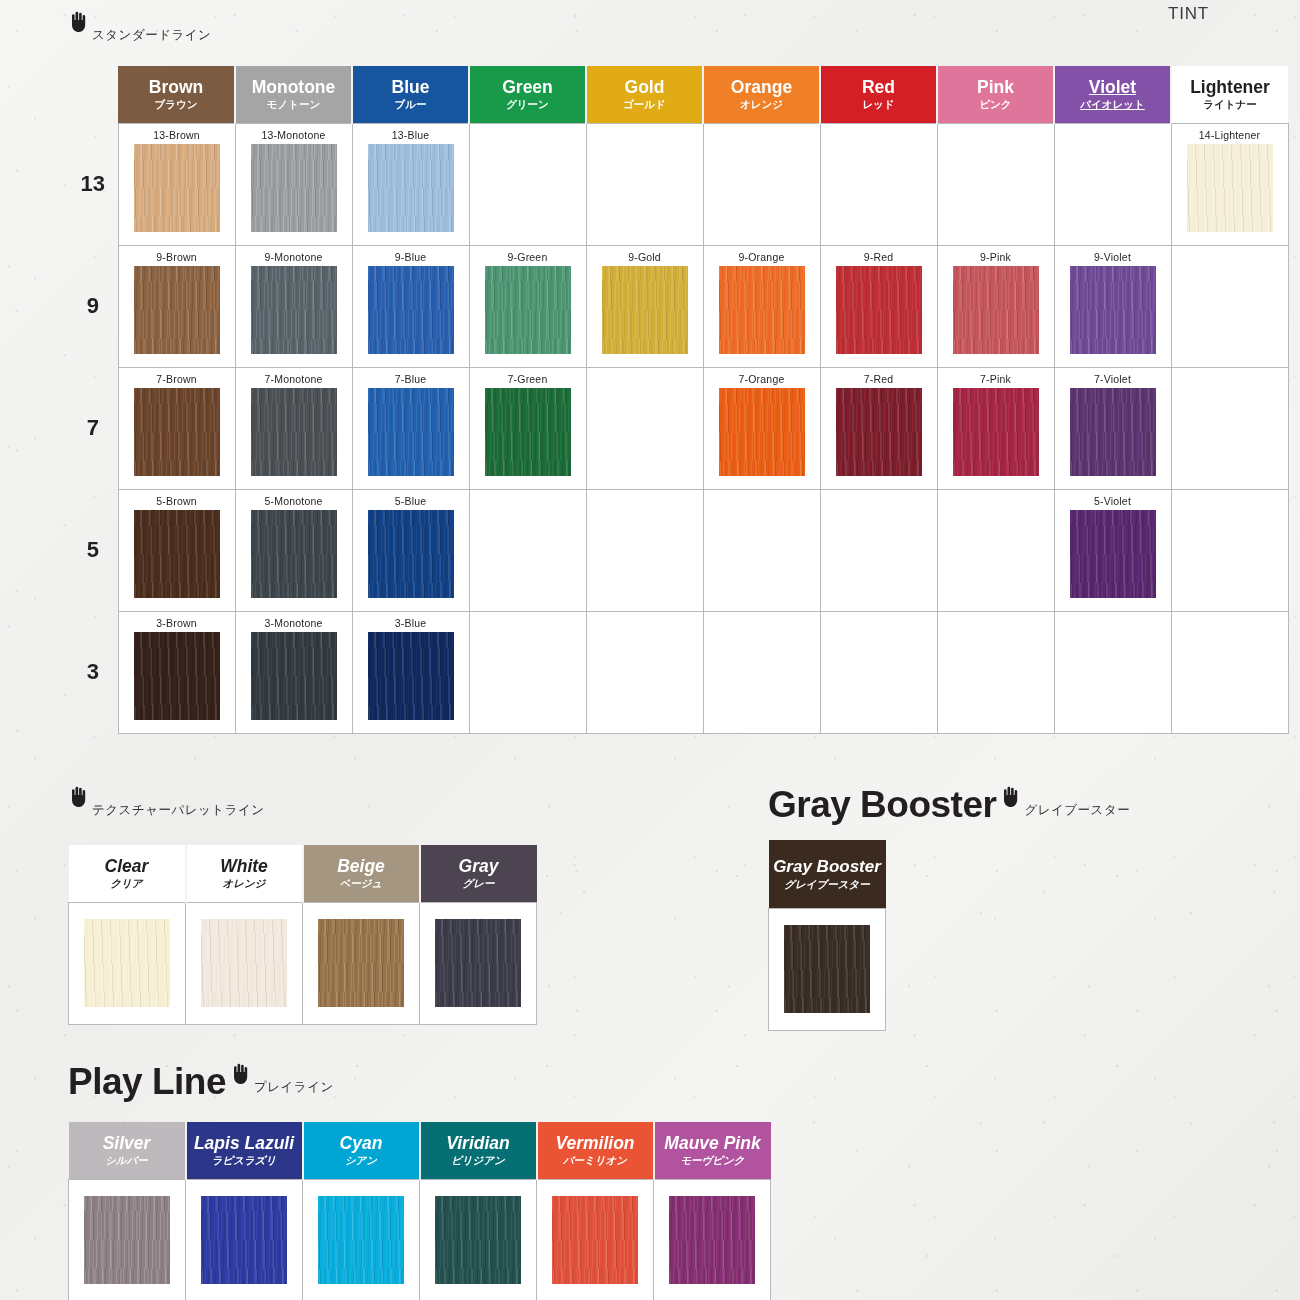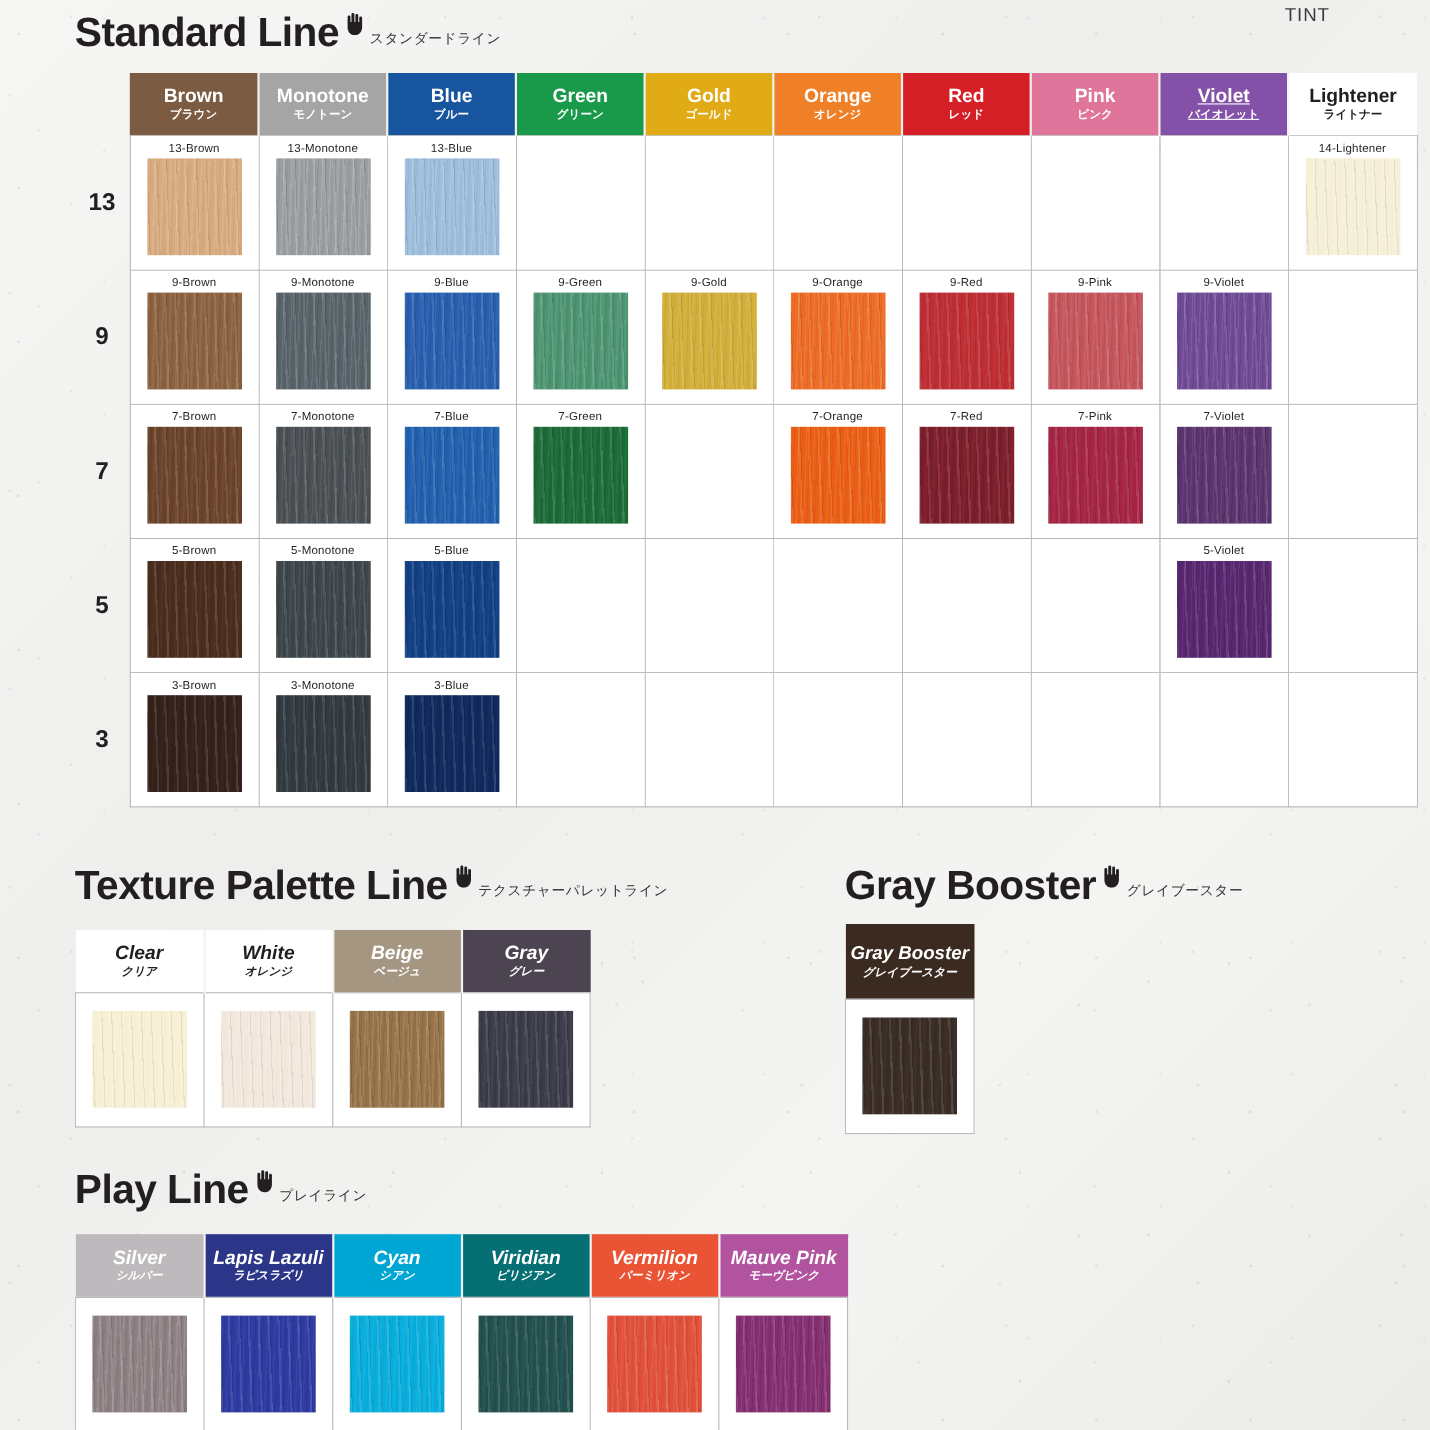--- a/index.html
+++ b/index.html
@@ -123,21 +123,20 @@
 <body>
 
 <div class="paper-bg"></div>
 
 <div class="layer">
 
   <div class="tint">TINT</div>
 
   <div style="position:absolute; left:68px; top:10px;">
     <div class="sec-head">
-      <span class="sec-title">Standard Line</span>
       <svg class="hand-icon" viewBox="0 0 20 22">
         <path fill="#231f20" d="M4 12V5.5a1.3 1.3 0 0 1 2.6 0V10h.9V3.2a1.3 1.3 0 0 1 2.7 0V10h.9V4a1.3 1.3 0 0 1 2.6 0v6h.9V6.4a1.3 1.3 0 0 1 2.6 0v8.1c0 4.2-2.6 7.5-6.3 7.5-3.6 0-6.9-2.6-6.9-7.1z"></path>
       </svg>
       <span class="sec-kana">スタンダードライン</span>
     </div>
   </div>
 
   <div class="std-wrap">
     <table class="grid">
       <thead>
@@ -334,21 +333,20 @@
             <td class="cell"></td>
             <td class="cell"></td>
             <td class="cell"></td>
           </tr>
         </tbody>
     </table>
   </div>
 
   <div style="position:absolute; left:68px; top:785px;">
     <div class="sec-head">
-      <span class="sec-title">Texture Palette Line</span>
       <svg class="hand-icon" viewBox="0 0 20 22">
         <path fill="#231f20" d="M4 12V5.5a1.3 1.3 0 0 1 2.6 0V10h.9V3.2a1.3 1.3 0 0 1 2.7 0V10h.9V4a1.3 1.3 0 0 1 2.6 0v6h.9V6.4a1.3 1.3 0 0 1 2.6 0v8.1c0 4.2-2.6 7.5-6.3 7.5-3.6 0-6.9-2.6-6.9-7.1z"></path>
       </svg>
       <span class="sec-kana">テクスチャーパレットライン</span>
     </div>
   </div>
   <div class="pal-wrap" style="left:68px; top:845px;">
     <table class="pal">
       <tbody>
           <tr id="tex-head">

